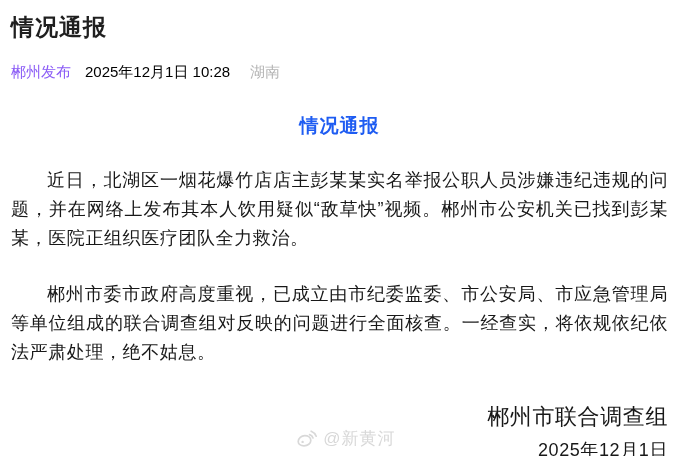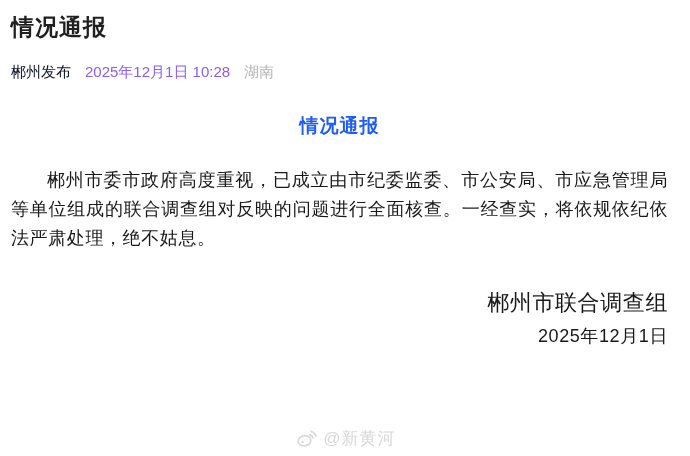--- a/index.html
+++ b/index.html
@@ -24,28 +24,28 @@
     color: #1f1f1f;
     letter-spacing: 1px;
   }
   .byline {
     margin: 24px 20px 0 11px;
     font-size: 15px;
     line-height: 17px;
     white-space: nowrap;
   }
   .author {
-    color: #0f172a;
+    color: #8b5cf6;
     text-decoration: none;
     cursor: pointer;
     margin-right: 14px;
   }
   .timestamp {
-    color: #8b5cf6;
-    margin-right: 14px;
+    color: #000000;
+    margin-right: 20px;
   }
   .location {
     color: #b3b3b3;
     text-align: right;
   }
   .article {
     margin: 0 22px 0 11px;
     color: #181818;
   }
   .article-heading {
@@ -116,20 +116,21 @@
 
   <h1 class="post-title">情况通报</h1>
 
   <div class="byline">
     <a class="author">郴州发布</a><span class="timestamp">2025年12月1日 10:28</span><span class="location">湖南</span>
   </div>
 
   <div class="article">
     <h2 class="article-heading">情况通报</h2>
 
+    <p class="para">近日，北湖区一烟花爆竹店店主彭某某实名举报公职人员涉嫌违纪违规的问题，并在网络上发布其本人饮用疑似“敌草快”视频。郴州市公安机关已找到彭某某，医院正组织医疗团队全力救治。</p>
 
     <p class="para">郴州市委市政府高度重视，已成立由市纪委监委、市公安局、市应急管理局等单位组成的联合调查组对反映的问题进行全面核查。一经查实，将依规依纪依法严肃处理，绝不姑息。</p>
 
     <p class="signature">郴州市联合调查组</p>
 
     <p class="signature-date">2025年12月1日</p>
   </div>
 
   <div class="watermark">
     <span class="wb-icon">

